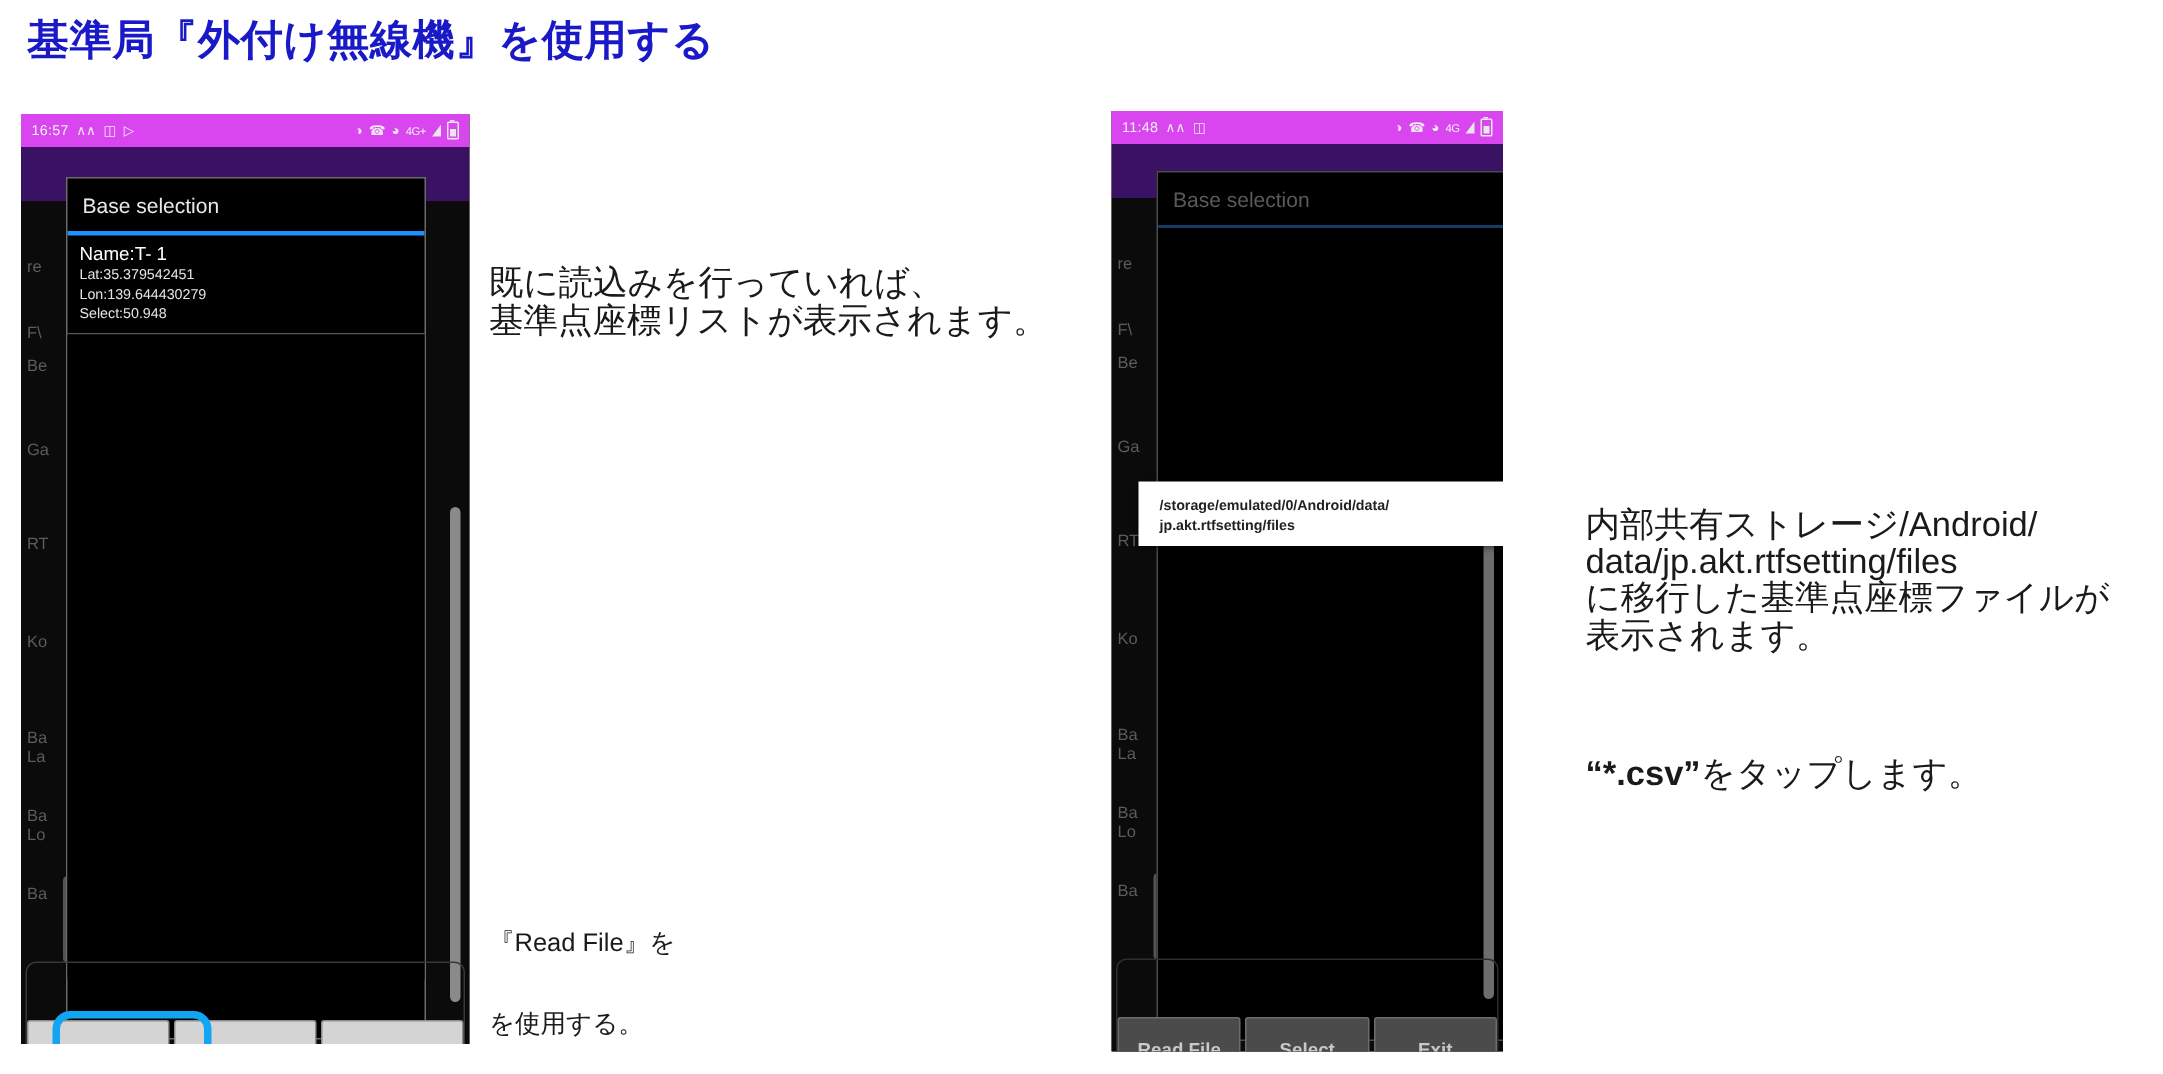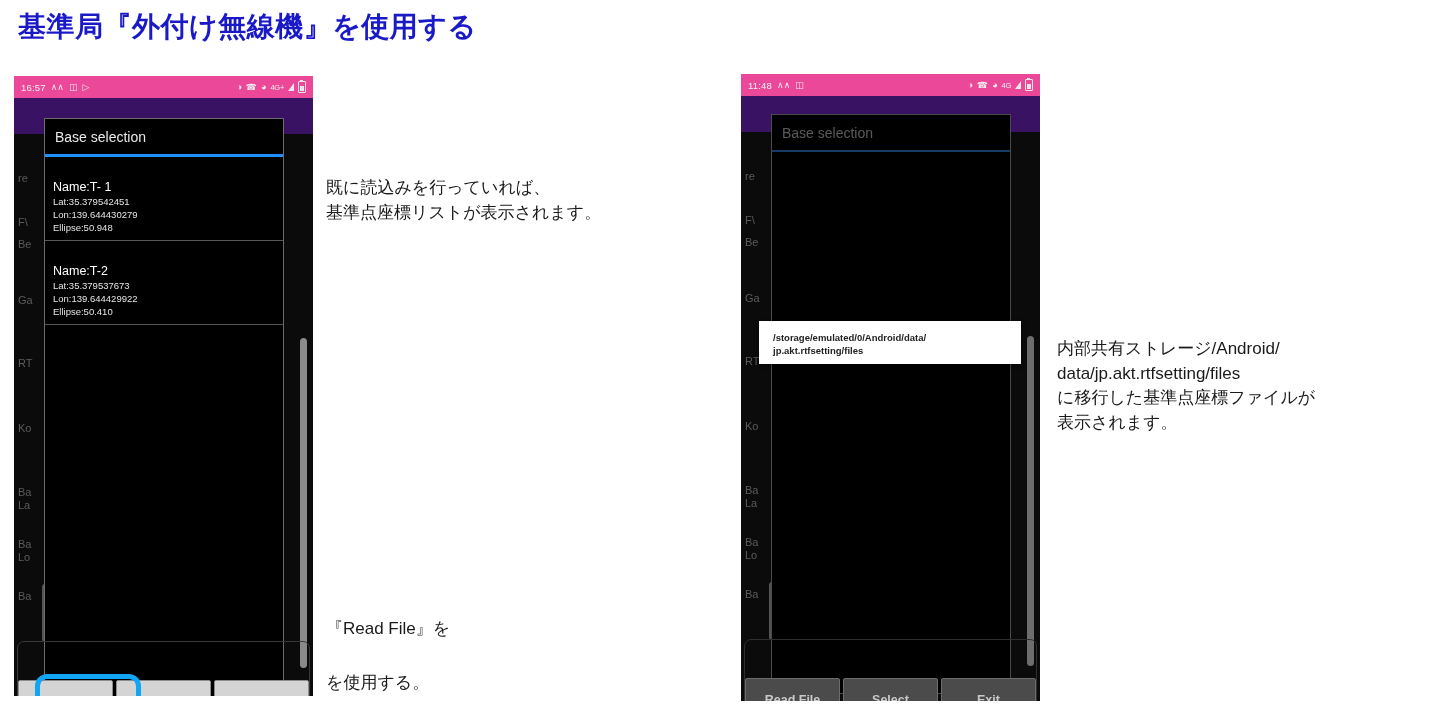--- a/index.html
+++ b/index.html
@@ -27,29 +27,29 @@
     white-space: nowrap;
   }
 
   
   .phone {
     position: absolute;
     background: #000000;
     overflow: hidden;
   }
   #phone-1 { left: 14px; top: 76px; width: 299px; height: 620px; }
-  #phone-2 { left: 741px; top: 74px; width: 299px; height: 627px; }
+  #phone-2 { left: 741px; top: 74px; width: 261px; height: 627px; }
 
   
   .statusbar {
     position: absolute;
     left: 0; top: 0;
     width: 100%;
     height: 22px;
-    background: #ec4899;
+    background: #d946ef;
     color: #f2f2f2;
     font-size: 9.5px;
     display: flex;
     align-items: center;
     justify-content: space-between;
     padding: 0 7px;
     box-sizing: border-box;
   }
   .sb-left { display: flex; align-items: center; gap: 5px; }
   .sb-right { display: flex; align-items: center; gap: 4px; }
@@ -141,21 +141,20 @@
   .dialog-rule {
     height: 2.5px;
     background: #1e90ff;
     margin: 0;
   }
   .dialog-rule.dim { background: #133b66; height: 2px; }
 
   .base-row {
     border-bottom: 1px solid #565656;
     padding: 5px 8px 6px 8px;
-    margin-top: 18px;
   }
   .base-name { color: #fff; font-size: 12.5px; margin-bottom: 1px; }
   .base-line {
     display: flex;
     color: #e4e4e4;
     font-size: 9.5px;
     line-height: 13px;
     flex-direction: column;
   }
   .base-line .lat { width: 128px; }
@@ -253,21 +252,21 @@
     position: absolute;
     left: 3px; right: 3px;
     border: 1px solid #383838;
     border-radius: 7px;
   }
 
   
   .note {
     position: absolute;
     color: #1a1a1a;
-    font-size: 17px;
+    font-size: 23px;
     line-height: 24.5px;
     white-space: pre-line;
   }
   #note-read-file {
     left: 326px;
     top: 588px;
     font-size: 17px;
     line-height: 27px;
   }
   #note-read-file .b { font-weight: normal; }
@@ -323,31 +322,23 @@
   <div class="dialog" style="left:30px; top:42px; width:240px; height:575px;">
     <div class="dialog-title">Base selection</div>
     <div class="dialog-rule"></div>
 
     <div class="base-row">
       <div class="base-name">Name:T- 1</div>
       <div class="base-line">
         <span class="lat">Lat:35.379542451</span>
         <span>Lon:139.644430279</span>
       </div>
-      <div class="base-ell">Ellipse:50.948</div>
-    </div>
-
-    <div class="base-row">
-      <div class="base-name">Name:T-2</div>
-      <div class="base-line">
-        <span class="lat">Lat:35.379537673</span>
-        <span>Lon:139.644429922</span>
-      </div>
-      <div class="base-ell">Ellipse:50.410</div>
-    </div>
+      <div class="base-ell">Select:50.948</div>
+    </div>
+
 
     <div class="dialog-list-fill" style="height:430px;"></div>
   </div>
 
   <div class="dlg-scrollbar" style="right:6px; top:262px; height:330px;"></div>
 
   <div class="sbtn-frame" style="top:565px;height:82px;"></div>
 
   <div class="btn-row" style="top:604px;">
     <div class="abtn">Read File</div>
@@ -428,13 +419,14 @@
   <div><span class="b">『Read File』</span><span>を</span></div>
   <div>を使用する。</div>
 </div>
 
 <div class="note" id="note-right-top">内部共有ストレージ/Android/
 data/jp.akt.rtfsetting/files
 に移行した基準点座標ファイルが
 表示されます。</div>
 
 <div class="note" id="note-right-bottom">
+  <div><span class="b">“*.csv”</span><span>をタップします。</span></div>
 </div>
 
 </body></html>

